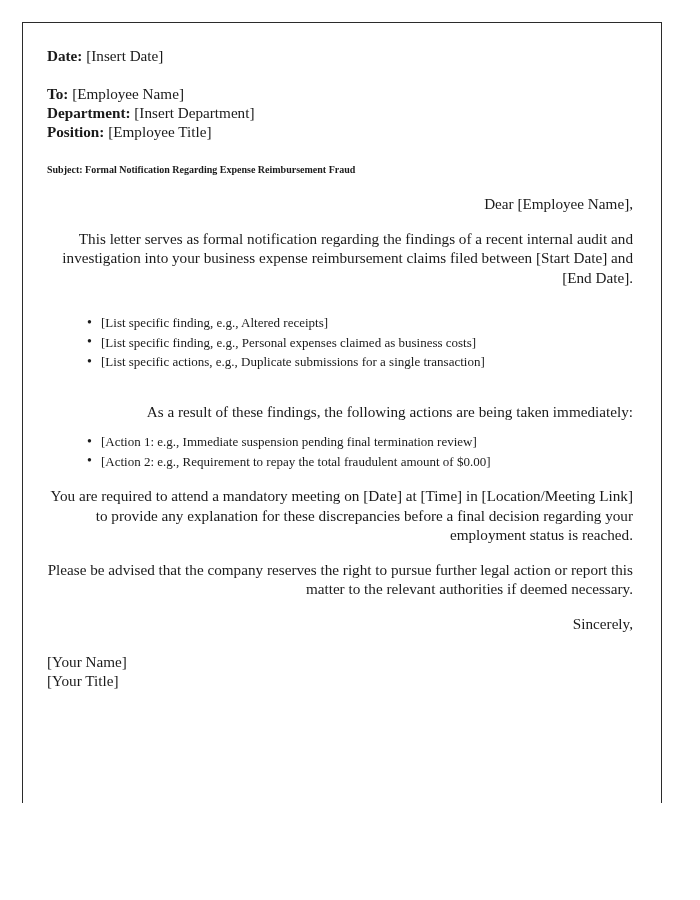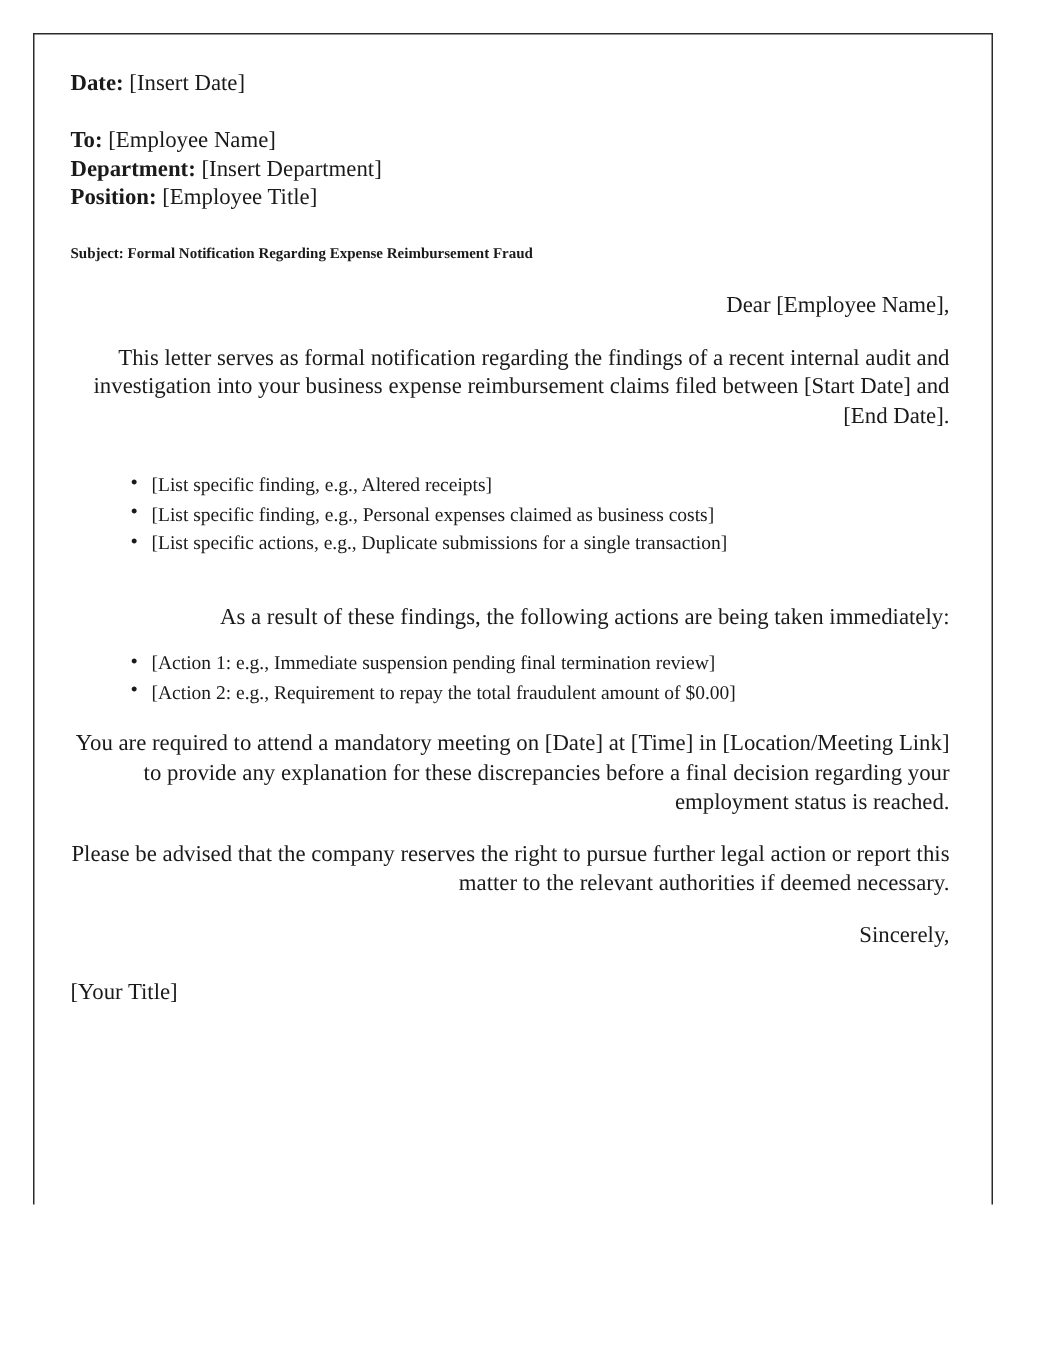--- a/index.html
+++ b/index.html
@@ -171,17 +171,18 @@
 
     <p class="para">Please be advised that the company reserves the right to pursue further legal action or report this matter to the relevant authorities if deemed necessary.</p>
 
     <div class="gap-md"></div>
 
     <p class="para">Sincerely,</p>
 
     <div class="gap-lg"></div>
 
     <div class="sig-block">
+      <div class="sig-line">[Your Name]</div>
       <div class="sig-line">[Your Title]</div>
     </div>
 
   </div>
 </div>
 
 </body></html>

